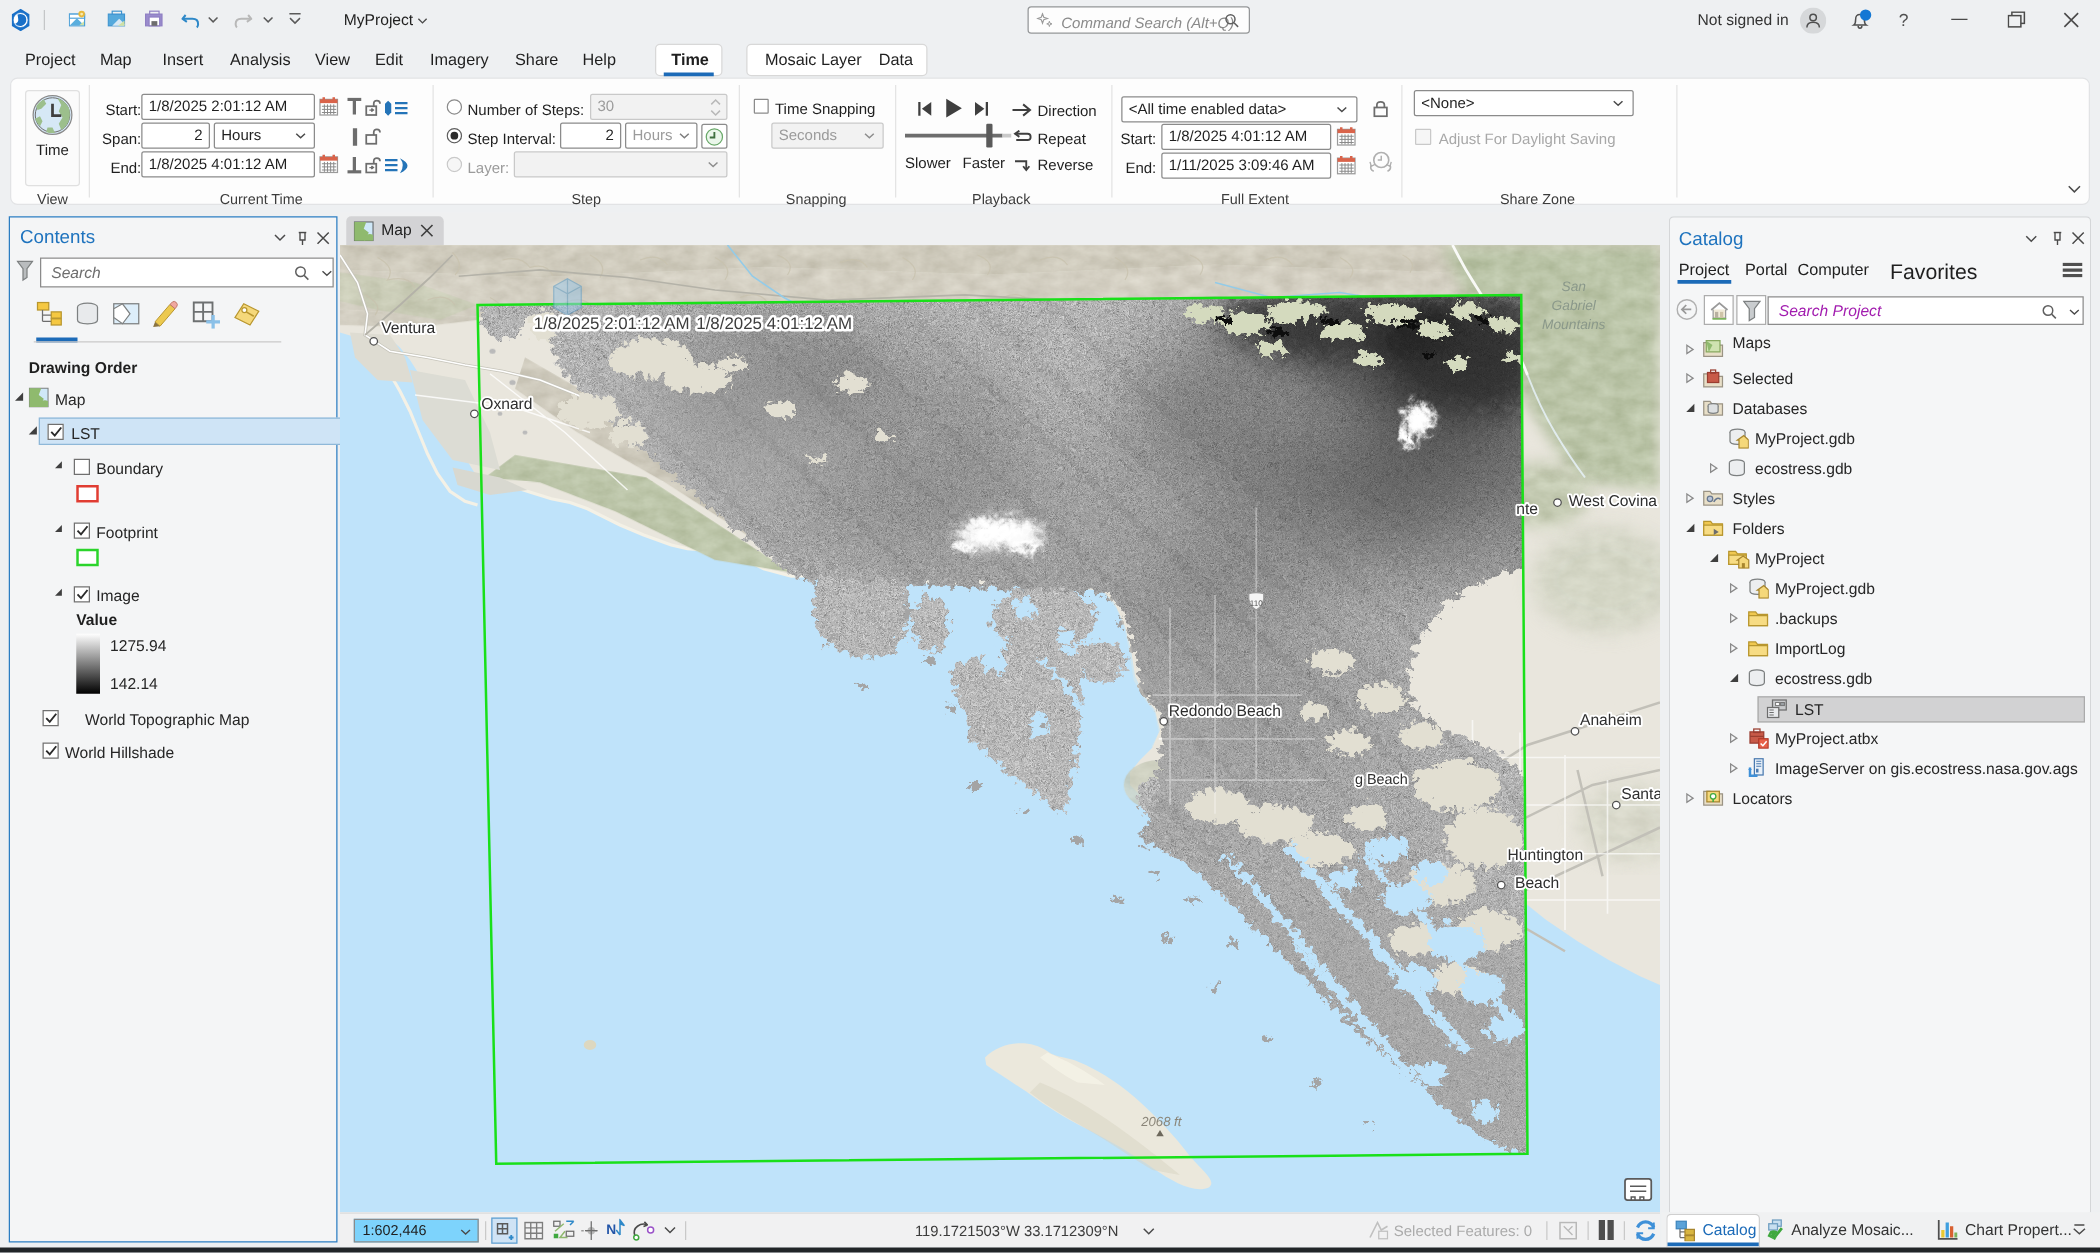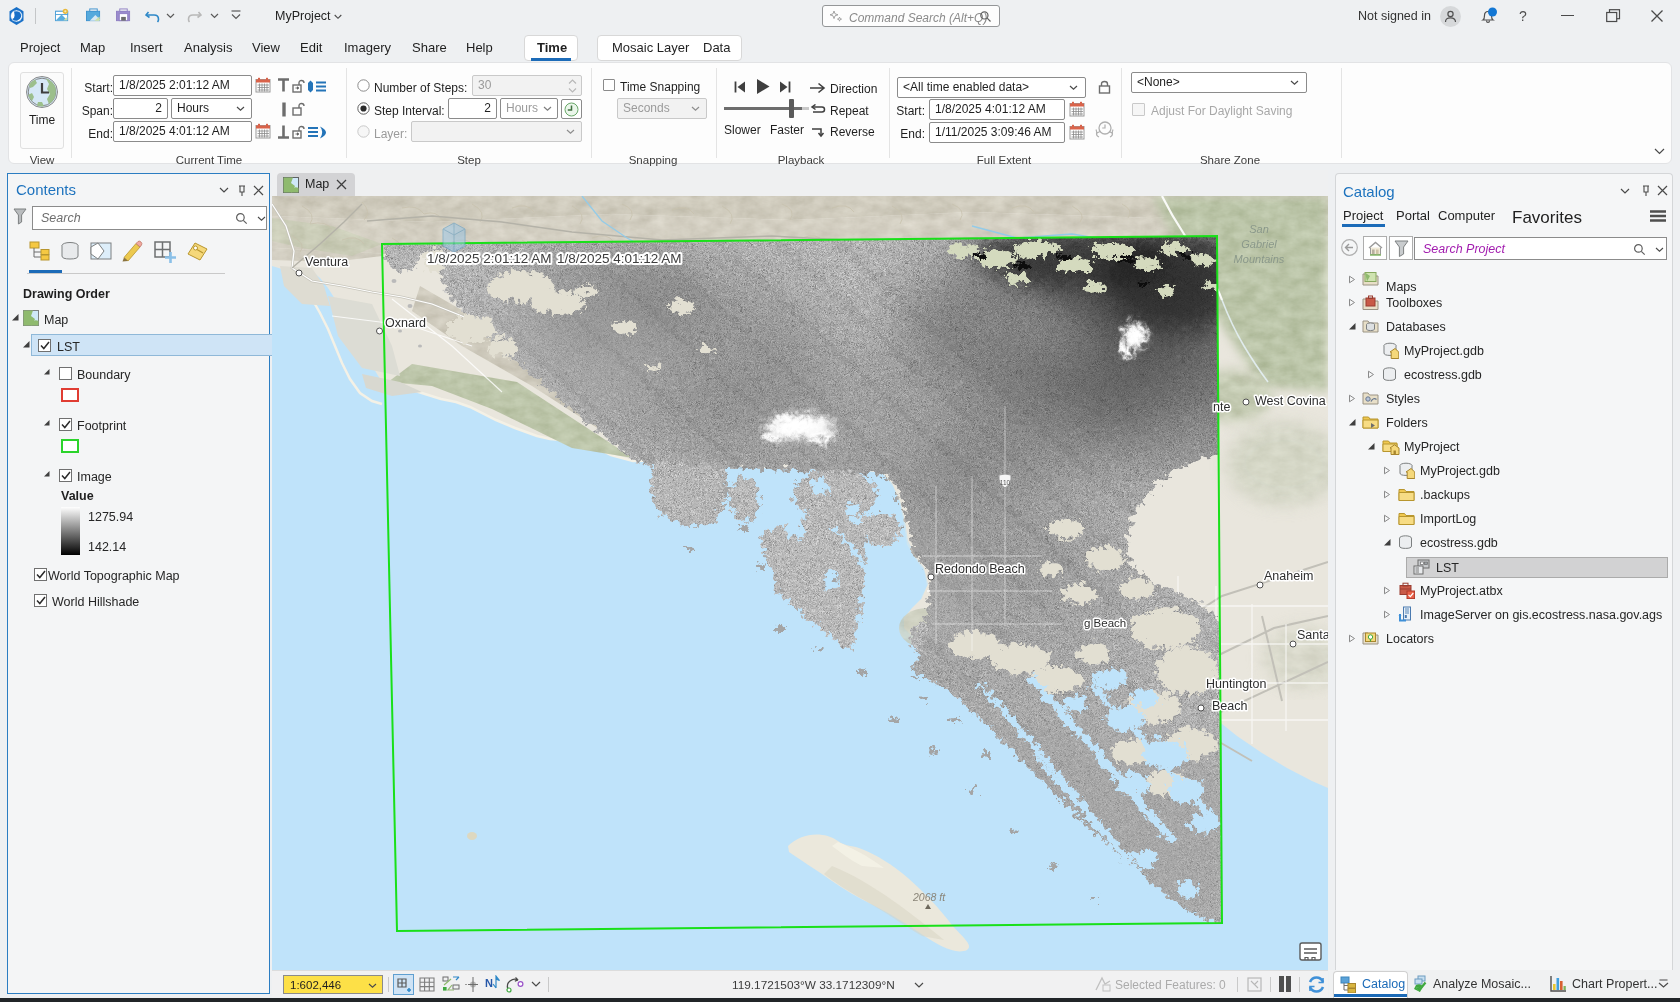--- a/index.html
+++ b/index.html
@@ -441,21 +441,21 @@
     </svg>
   <div class="abs treetxt" style="left:69px;top:296px">Image</div>
   <div class="abs" style="left:53px;top:315px;font-size:12.5px;font-weight:700">Value</div>
   <div class="abs" style="left:53px;top:333px;width:19px;height:48px;background:linear-gradient(#fff,#000)"></div>
   <div class="abs treetxt" style="left:80px;top:336px">1275.94</div>
   <div class="abs treetxt" style="left:80px;top:366px">142.14</div>
   <div class="abs" style="left:26px;top:394px;width:13px;height:13px;background:#fff;border:1px solid #707070"></div>
   <svg class="abs" style="left:28px;top:396px" width="10" height="9" viewBox="0 0 10 9">
       <path d="M1 4.5 L3.8 7.5 L9 1" fill="none" stroke="#2b2b2b" stroke-width="1.5"></path>
     </svg>
-  <div class="abs treetxt" style="left:40px;top:395px">World Topographic Map</div>
+  <div class="abs treetxt" style="left:60px;top:395px">World Topographic Map</div>
   <div class="abs" style="left:26px;top:420px;width:13px;height:13px;background:#fff;border:1px solid #707070"></div>
   <svg class="abs" style="left:28px;top:422px" width="10" height="9" viewBox="0 0 10 9">
       <path d="M1 4.5 L3.8 7.5 L9 1" fill="none" stroke="#2b2b2b" stroke-width="1.5"></path>
     </svg>
   <div class="abs treetxt" style="left:44px;top:421px">World Hillshade</div>
 </div>
 <div id="mapview">
   <div id="maptabs">
     <div class="abs" style="left:5px;top:3px;width:78px;height:23px;background:#d3d3d5;border-radius:4px 4px 0 0"></div>
     <svg class="abs" style="left:11px;top:7px" width="16" height="16" viewBox="0 0 16 16">
@@ -766,21 +766,21 @@
     </g>
 
     <g>
       <rect x="1028" y="747" width="21" height="17" rx="2" fill="#fff" stroke="#5a5a5a" stroke-width="1.4"></rect>
       <path d="M1032,753 H1045 M1032,757 H1045" stroke="#5a5a5a" stroke-width="1.3"></path>
       <path d="M1033,764 v-2.5 h3 v2.5 M1040,764 v-2.5 h3 v2.5" fill="none" stroke="#5a5a5a" stroke-width="1.2"></path>
     </g>
   </svg>
   </div>
   <div id="mapstatus">
-    <div class="abs" style="left:11px;top:4px;width:100px;height:19px;background:#fde047;border:1px solid #8b8b8b">
+    <div class="abs" style="left:11px;top:4px;width:100px;height:19px;background:#7dd3fc;border:1px solid #8b8b8b">
       <div class="abs" style="left:6px;top:3px;font-size:11.5px">1:602,446</div>
       <svg class="abs" style="left:84px;top:7px" width="9" height="6" viewBox="0 0 9 6">
           <path d="M1 1 L4.5 4.2 L8 1" fill="none" stroke="#4a4a4a" stroke-width="1.1"></path>
         </svg>
     </div>
     <div class="abs" style="left:116px;top:6px;width:1px;height:15px;background:#c9c9c9"></div>
     <div class="abs" style="left:121px;top:3px;width:21px;height:21px;background:#cfe3f5;border:1px solid #5f9fd0">
       <svg class="abs" style="left:3px;top:3px" width="14" height="14" viewBox="0 0 14 14">
         <path d="M1 1 H9 V9 H1Z M5 1 V9 M1 5 H9" fill="none" stroke="#5a5a5a" stroke-width="1.2"></path>
         <path d="M10 12 H14 M12 10 V14" stroke="#2e88c8" stroke-width="1.5"></path>
@@ -890,30 +890,30 @@
   </div>
   <div id="cattree">
   <svg class="abs" style="left:12px;top:101px" width="8" height="9" viewBox="0 0 8 9">
         <path d="M1.5 1.2 L6.5 4.5 L1.5 7.8Z" fill="none" stroke="#8a8a8a"></path>
       </svg>
   <svg class="abs" style="left:26px;top:97px" width="17" height="16" viewBox="0 0 17 16">
     <path d="M1 3 H6 L7.5 5 H16 V14 H1Z" fill="#e8dfc8" stroke="#9a9384"></path>
     <rect x="3" y="1.5" width="11" height="9" fill="#cfe3b0" stroke="#87a85f"></rect>
     <path d="M3 1.5 L8 5 L5 10.5" fill="#8fba6e"></path>
   </svg>
-  <div class="abs treetxt" style="left:50px;top:106px">Maps</div>
+  <div class="abs treetxt" style="left:50px;top:93px">Maps</div>
   <svg class="abs" style="left:12px;top:124px" width="8" height="9" viewBox="0 0 8 9">
         <path d="M1.5 1.2 L6.5 4.5 L1.5 7.8Z" fill="none" stroke="#8a8a8a"></path>
       </svg>
   <svg class="abs" style="left:26px;top:121px" width="17" height="16" viewBox="0 0 17 16">
     <path d="M1 4 H6 L7.5 6 H16 V14.5 H1Z" fill="#e8dfc8" stroke="#9a9384"></path>
     <rect x="4" y="3" width="9" height="8" fill="#c85a48" stroke="#9a3d30"></rect>
     <rect x="6.5" y="1" width="4" height="2.5" fill="none" stroke="#9a3d30"></rect>
   </svg>
-  <div class="abs treetxt" style="left:50px;top:122px">Toolboxes</div>
+  <div class="abs treetxt" style="left:50px;top:122px">Selected</div>
   <svg class="abs" style="left:12px;top:148px" width="9" height="9" viewBox="0 0 9 9">
         <path d="M7.5 1 V7.5 H1Z" fill="#3f3f3f"></path>
       </svg>
   <svg class="abs" style="left:26px;top:144px" width="17" height="16" viewBox="0 0 17 16">
     <path d="M1 3 H6 L7.5 5 H16 V14 H1Z" fill="#e8dfc8" stroke="#9a9384"></path>
     <ellipse cx="8.5" cy="6.5" rx="4" ry="1.6" fill="#dde0e2" stroke="#7d8081"></ellipse>
     <path d="M4.5 6.5 V11 Q4.5 12.6 8.5 12.6 Q12.5 12.6 12.5 11 V6.5" fill="#dde0e2" stroke="#7d8081"></path>
   </svg>
   <div class="abs treetxt" style="left:50px;top:146px">Databases</div>
   <svg class="abs" style="left:46px;top:168px" width="17" height="17" viewBox="0 0 17 17">

